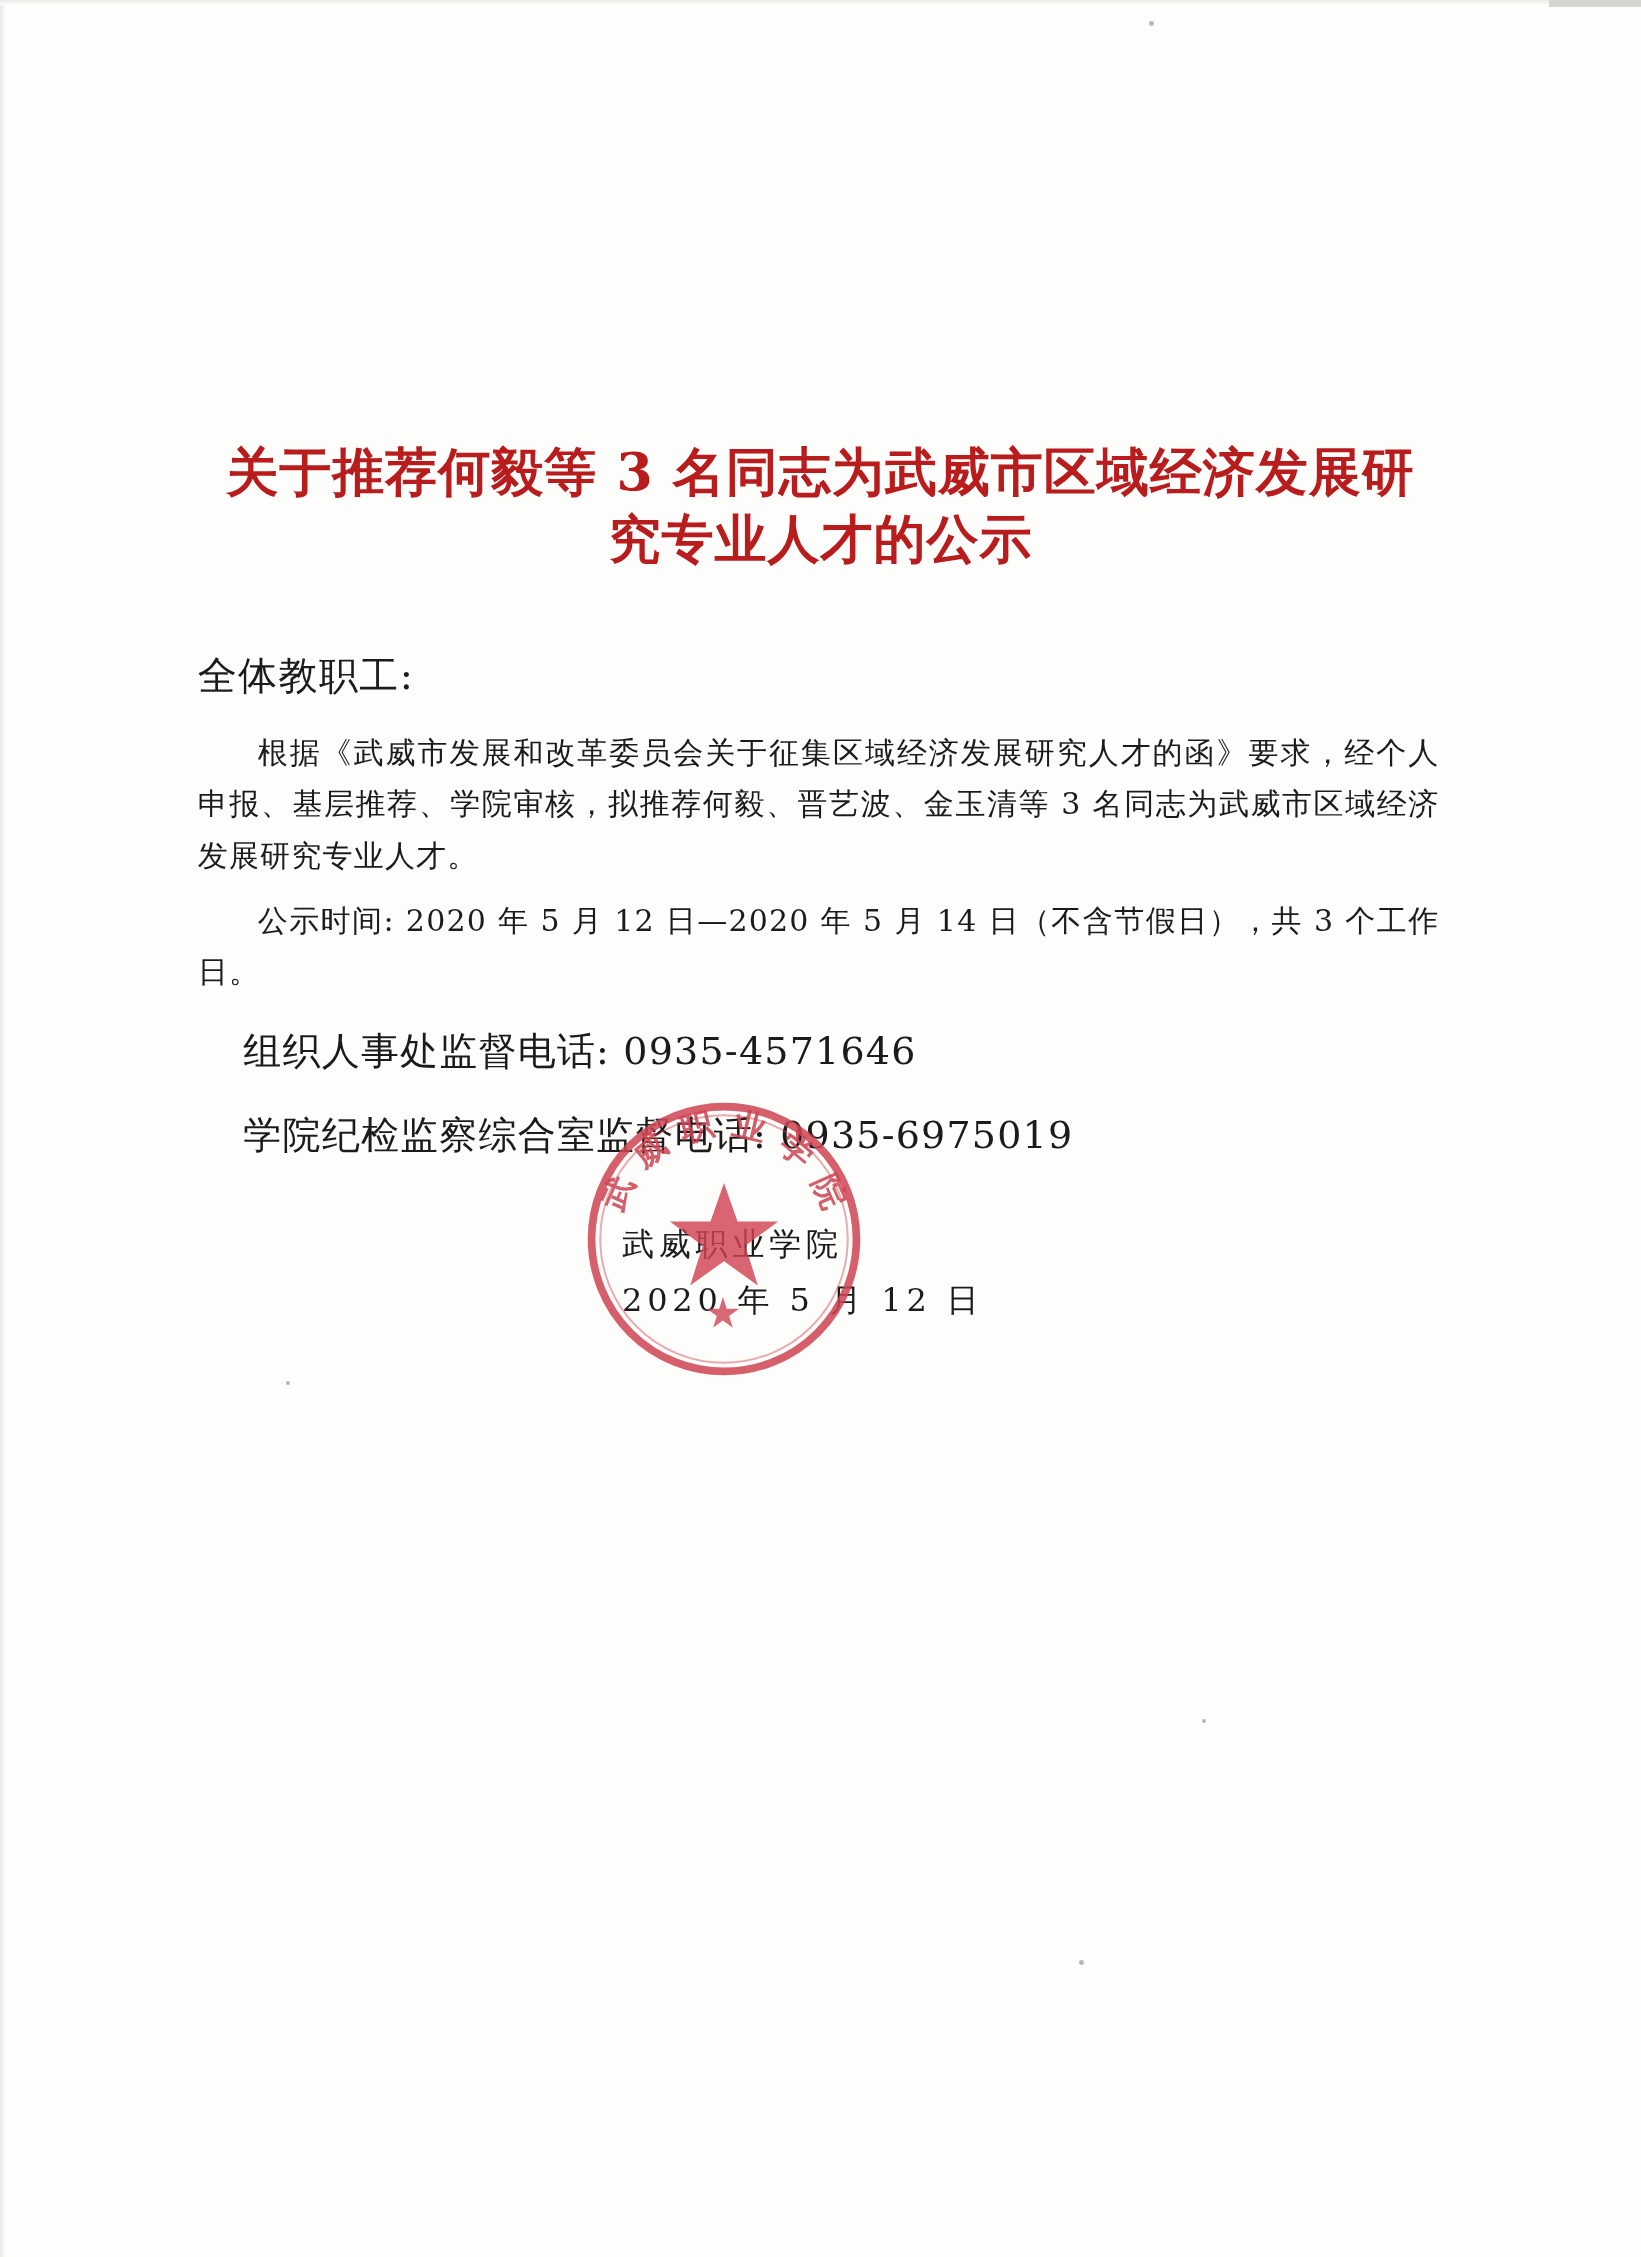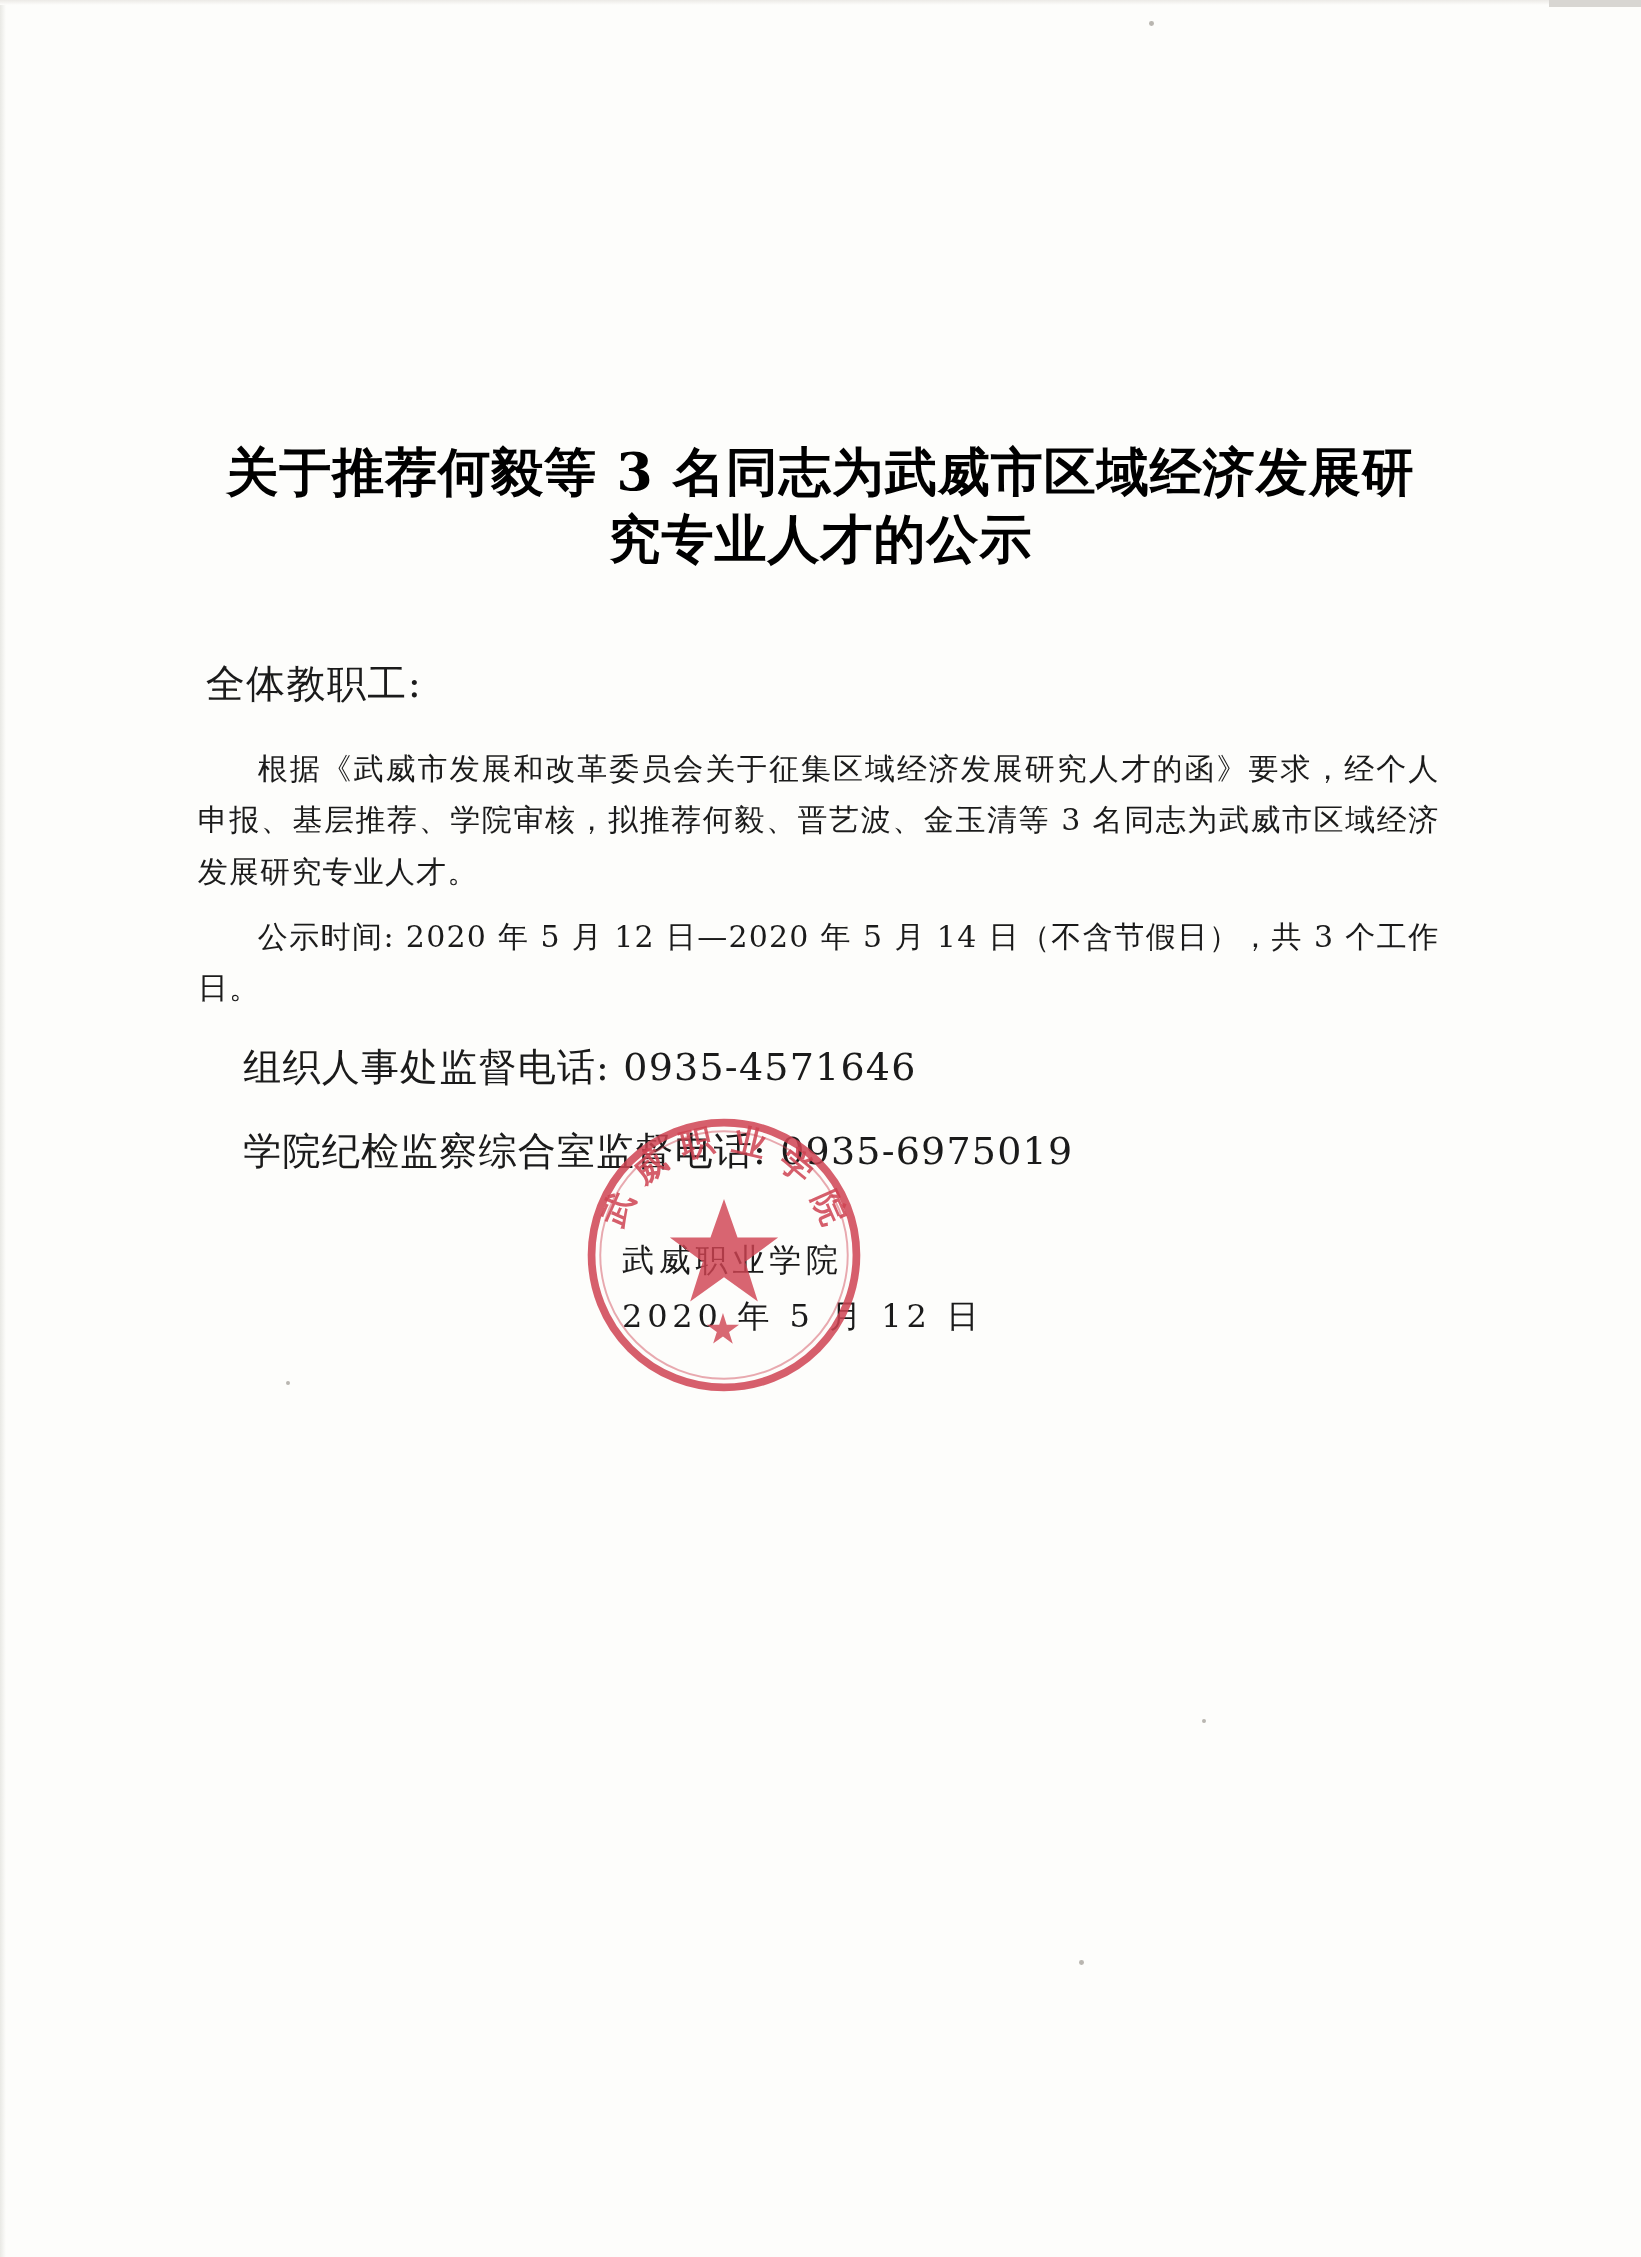--- a/index.html
+++ b/index.html
@@ -58,25 +58,25 @@
 
   .doc-title {
     margin: 0;
     padding: 439px 17.4px 0 17.4px;
     text-align: center;
     font-family: "DejaVu Serif", "Liberation Serif", serif;
     font-weight: bold;
     font-size: 52px;
     line-height: 1.28;
     letter-spacing: 1px;
-    color: #000000;
+    color: #b91c1c;
   }
 
   .salutation {
-    margin: 8px;
+    margin: 0;
     padding: 75px 0 0 9.7px;
     font-size: 39px;
     line-height: 1.5;
     letter-spacing: 1.4px;
   }
 
   .para {
     margin: 0;
     padding: 21px 13.5px 0 9.7px;
     font-size: 30px;

